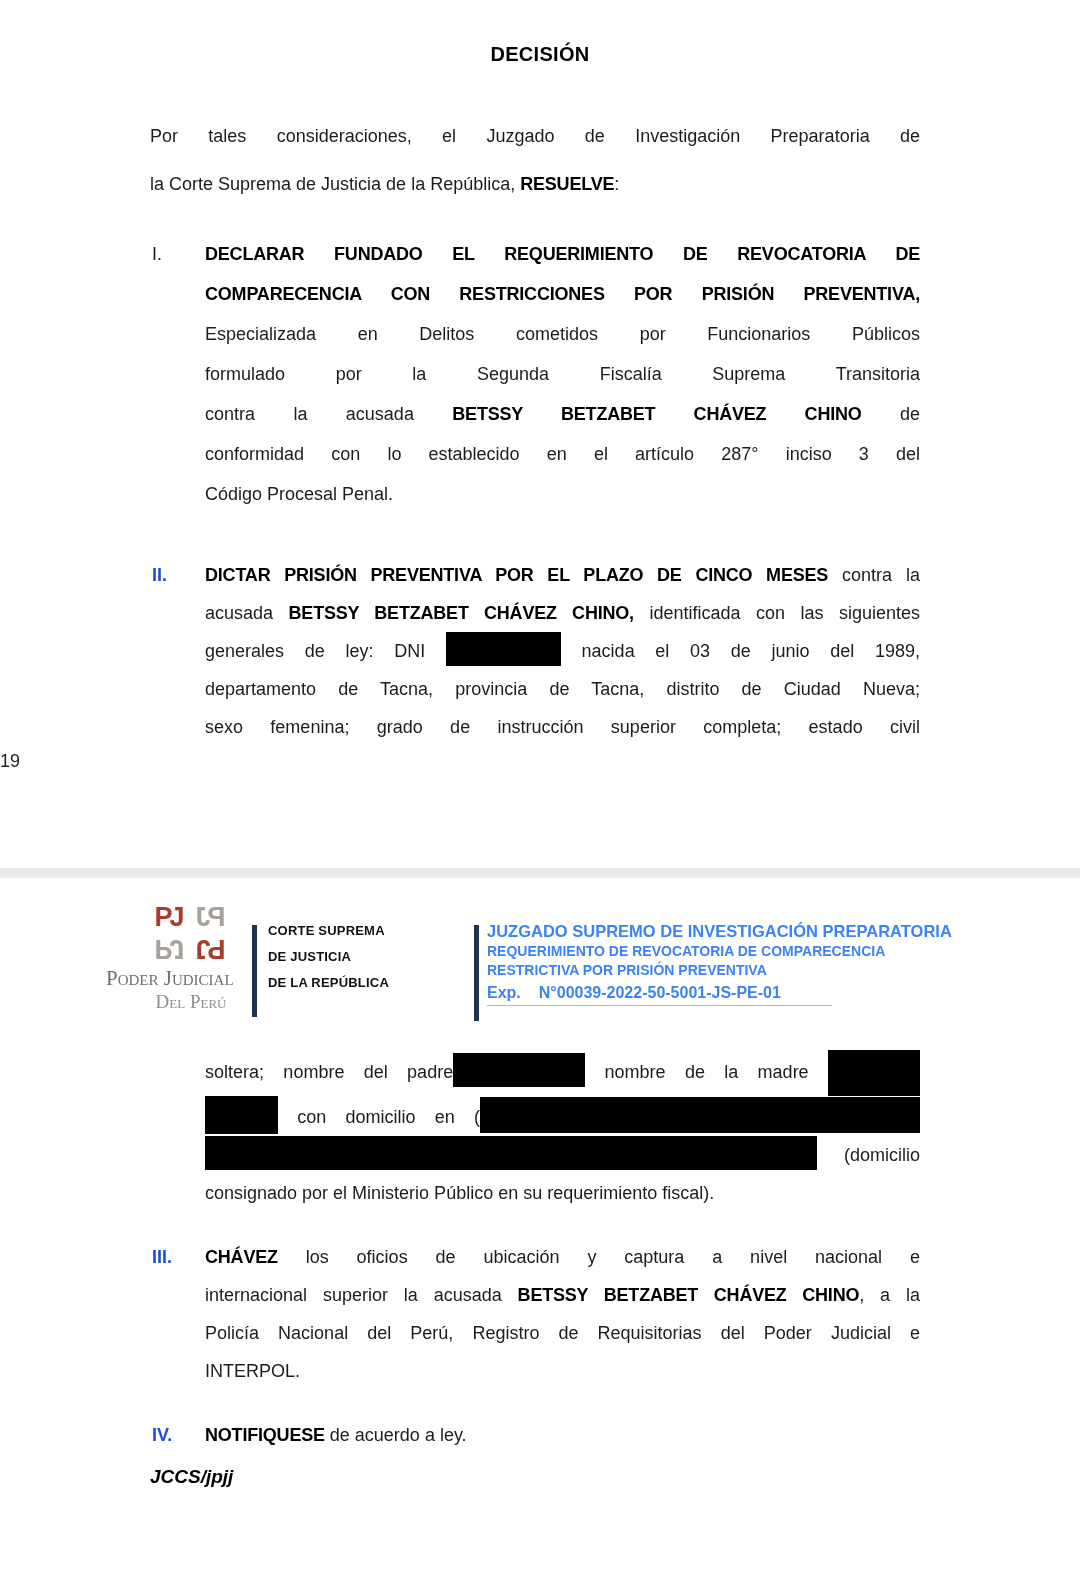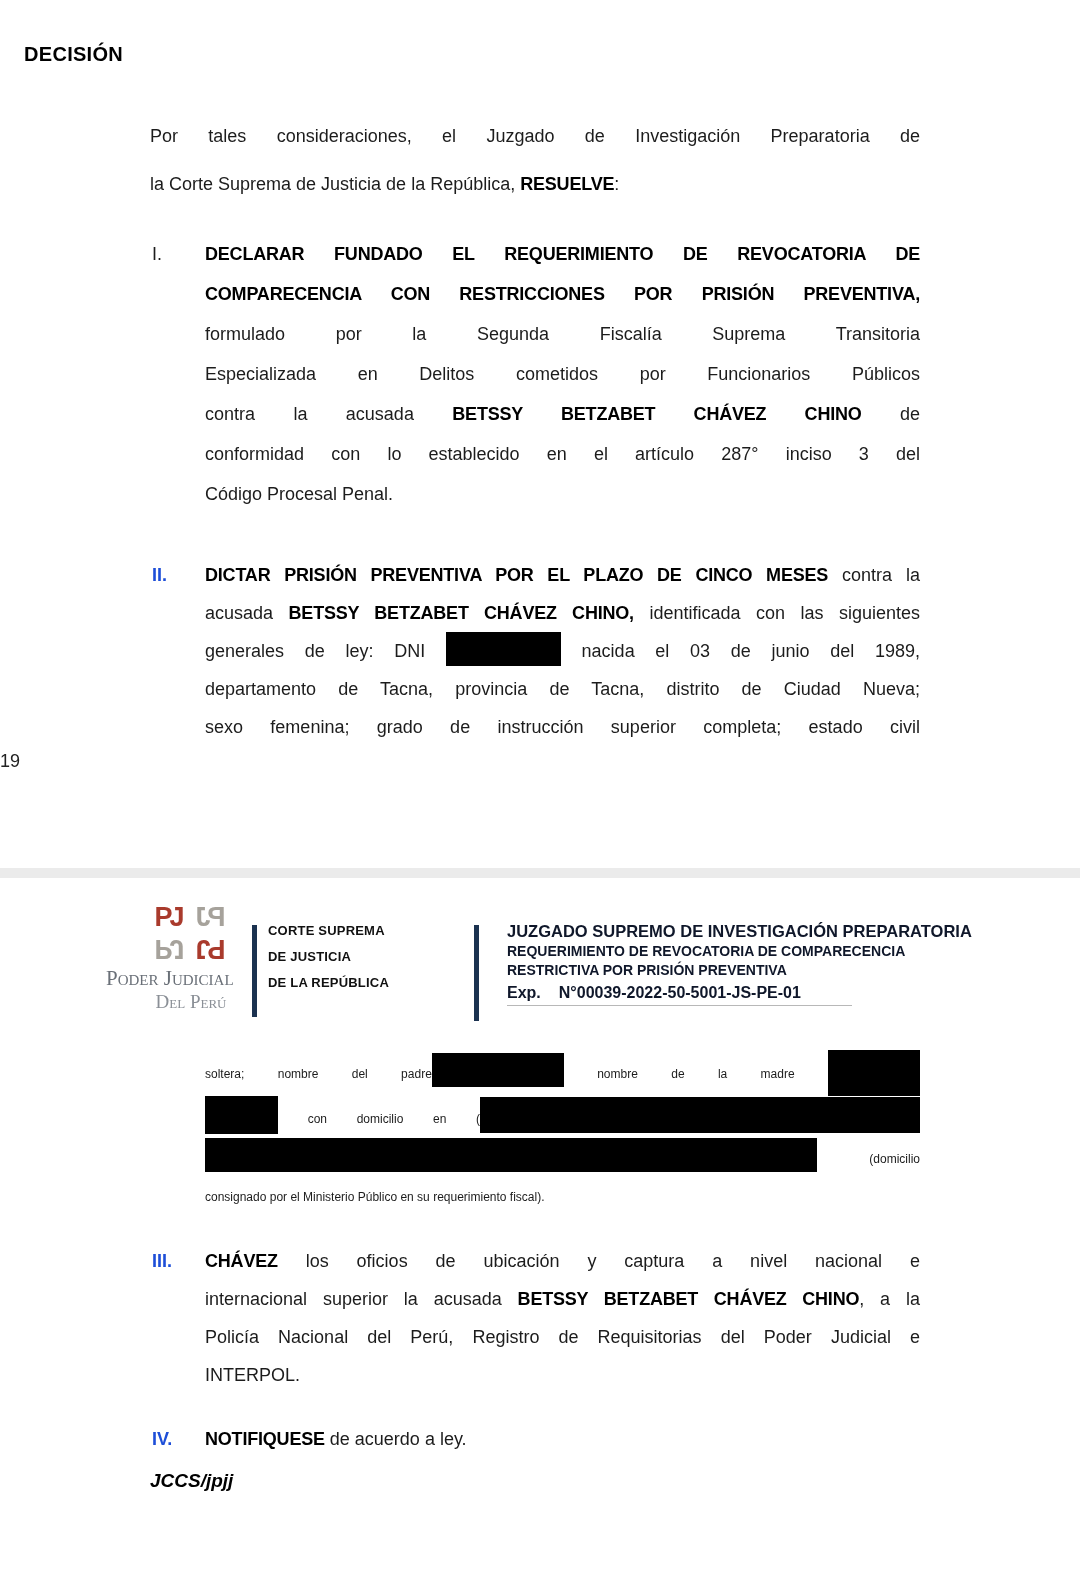--- a/index.html
+++ b/index.html
@@ -2,21 +2,21 @@
 <html><head>
 <meta charset="utf-8">
 <style>
   html,body{margin:0;padding:0;background:#ffffff;}
   body{width:1080px;height:1582px;overflow:hidden;font-family:"Liberation Sans",sans-serif;color:#1c1c1c;}
   .sheet{background:#fff;position:relative;overflow:hidden;}
   #page1{height:868px;}
   #band{height:10px;background:#ebebeb;}
   #page2{height:704px;}
 
-  .doc-title{margin-top:42px;text-align:left;font-size:20px;font-weight:bold;line-height:24px;letter-spacing:.3px;color:#000;padding-left:24px;}
+  .doc-title{margin-top:42px;text-align:center;font-size:20px;font-weight:bold;line-height:24px;letter-spacing:.3px;color:#000;}
 
   .intro{margin:46px 160px 0 150px;line-height:48px;font-size:18px;}
   .jline{text-align:justify;text-align-last:justify;}
   .lline{text-align:left;}
   .b{font-weight:bold;color:#000;letter-spacing:-0.2px;}
 
   .li{position:relative;margin-left:205px;margin-right:160px;font-size:18px;}
   .li .num{position:absolute;left:-53px;top:0;}
   .num.nb{font-weight:bold;color:#1d4ed8;}
   .lh40{line-height:40px;}
@@ -43,50 +43,50 @@
   .pj.gray{color:#a6a29b;}
   .pj.fx{transform:scale(-1,1);}
   .pj.fy{transform:scale(1,-1);}
   .pj.fxy{transform:scale(-1,-1);}
   .logo-cap{position:absolute;left:106px;top:88px;width:170px;text-align:left;font-family:"Liberation Serif",serif;font-variant:small-caps;font-size:21px;line-height:24px;color:#6a7078;}
   .logo-sub{position:absolute;left:106px;top:115px;width:170px;text-align:center;font-family:"Liberation Serif",serif;font-variant:small-caps;font-size:19px;line-height:18px;color:#8a8f96;}
   .vbar{position:absolute;width:5px;background:#1b3250;}
   .vbar1{left:252px;top:47px;height:92px;}
   .vbar2{left:474px;top:47px;height:96px;}
   .court{position:absolute;left:268px;top:40px;font-weight:bold;font-size:13px;line-height:26px;color:#111;letter-spacing:.2px;}
-  .case{position:absolute;left:487px;top:42px;color:#0f172a;margin-left:20px;}
+  .case{position:absolute;left:487px;top:42px;color:#3b82f6;}
   .case .c1{font-weight:bold;font-size:16.5px;line-height:22px;white-space:nowrap;}
   .case .c2{font-weight:bold;font-size:14px;line-height:19px;white-space:nowrap;}
   .exp{font-weight:bold;font-size:16px;line-height:24px;padding-top:1px;width:345px;border-bottom:1.5px solid #b8b8b8;white-space:nowrap;}
   .exp .explabel{margin-right:18px;}
 
   .p2content{padding-top:172px;}
-  .cont{margin-left:205px;margin-right:160px;font-size:12px;}
+  .cont{margin-left:205px;margin-right:160px;font-size:18px;}
   .mt-iii{margin-top:26px;}
   .mt-iv{margin-top:26px;}
   .sig{margin:6px 0 0 150px;font-size:19px;font-weight:bold;font-style:italic;line-height:34px;color:#000;}
 </style>
 </head>
 <body>
 
 <div id="page1" class="sheet">
 
   <div class="doc-title">DECISIÓN</div>
 
   <div class="intro">
     <div class="jline"><span>Por tales consideraciones, el Juzgado de Investigación Preparatoria de</span></div>
     <div class="lline"><span>la Corte Suprema de Justicia de la República, </span><span class="b">RESUELVE</span><span>:</span></div>
   </div>
 
   <div class="li lh40 mt-i">
     <span class="num">I.</span>
     <div class="jline b">DECLARAR FUNDADO EL REQUERIMIENTO DE REVOCATORIA DE</div>
     <div class="jline b">COMPARECENCIA CON RESTRICCIONES POR PRISIÓN PREVENTIVA,</div>
+    <div class="jline">Especializada en Delitos cometidos por Funcionarios Públicos</div>
     <div class="jline">formulado por la Segunda Fiscalía Suprema Transitoria</div>
-    <div class="jline">Especializada en Delitos cometidos por Funcionarios Públicos</div>
     <div class="jline"><span>contra la acusada </span><span class="b">BETSSY BETZABET CHÁVEZ CHINO</span><span> de</span></div>
     <div class="jline">conformidad con lo establecido en el artículo 287° inciso 3 del</div>
     <div class="lline">Código Procesal Penal.</div>
   </div>
 
   <div class="li lh38 mt-ii">
     <span class="num nb">II.</span>
     <div class="jline"><span class="b">DICTAR PRISIÓN PREVENTIVA POR EL PLAZO DE CINCO MESES</span><span> contra la</span></div>
     <div class="jline"><span>acusada </span><span class="b">BETSSY BETZABET CHÁVEZ CHINO,</span><span> identificada con las siguientes</span></div>
     <div class="jline"><span>generales de ley: DNI</span> <span class="redact r-dni"></span> <span>nacida el 03 de junio del 1989,</span></div>

